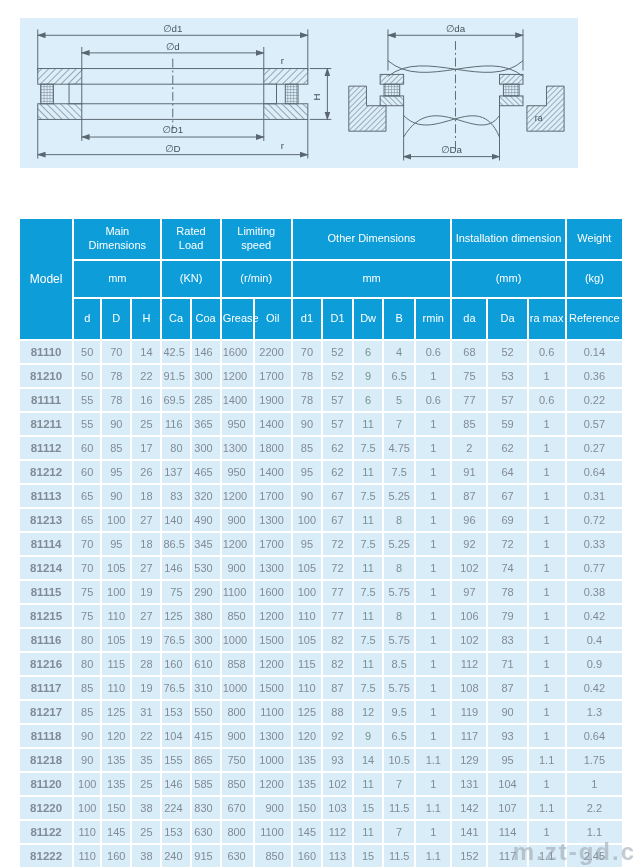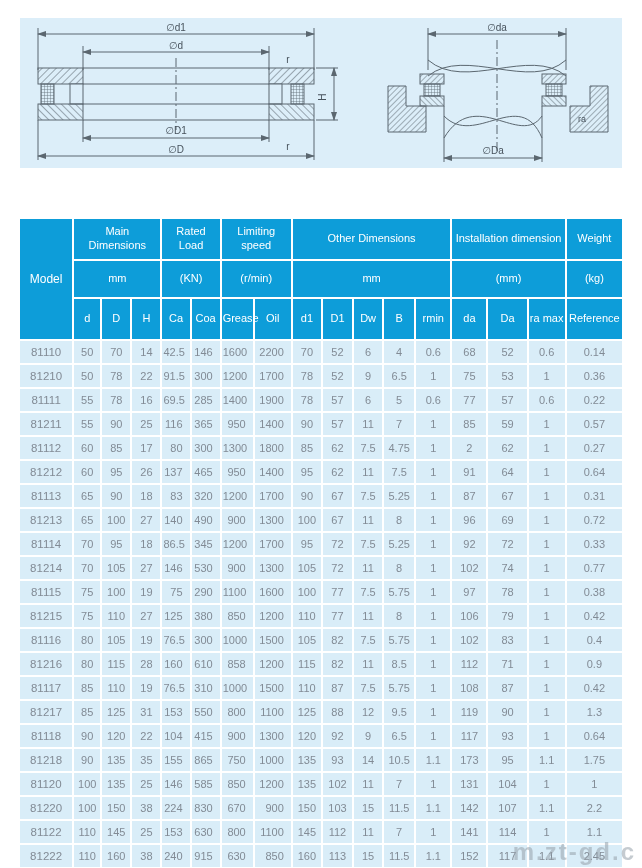--- a/index.html
+++ b/index.html
@@ -3,21 +3,21 @@
 <meta charset="utf-8">
 <style>
   html,body{margin:0;padding:0;}
   body{
     width:642px;height:868px;background:#ffffff;position:relative;
     font-family:"Liberation Sans","DejaVu Sans",sans-serif;
     -webkit-font-smoothing:antialiased;overflow:hidden;
   }
   
   .panel{
-    position:absolute;left:20px;top:18px;width:602px;height:150px;
+    position:absolute;left:20px;top:18px;width:558px;height:150px;
     background:#dceef9;display:flex;align-items:center;justify-content:space-between;
     padding:1px 6px;box-sizing:border-box;
   }
   .panel svg{display:block;}
   
   table.spec{
     position:absolute;left:18px;top:217px;width:606px;
     border-collapse:separate;border-spacing:2px;table-layout:fixed;
   }
   table.spec th{
@@ -25,21 +25,21 @@
     font-size:11px;line-height:1.25;padding:2px 1px;vertical-align:middle;text-align:center;
   }
   table.spec th.model-h{font-size:12px;margin-top:44px;}
   tr.h1 th{height:36px;}
   tr.h2 th{height:32px;}
   tr.h3 th{height:36px;}
   table.spec td{
     background:#d9edf8;color:#828b95;font-size:11px;text-align:center;
     padding:2px 1px;height:18px;white-space:nowrap;overflow:hidden;
   }
-  table.spec td:nth-child(1){font-size:11.5px;}
+  table.spec td:nth-child(1){font-size:11.5px;font-weight:bold;}
   table.spec td:nth-child(5),
   table.spec td:nth-child(6),
   table.spec td:nth-child(7),
   table.spec td:nth-child(8){text-align:right;padding-right:7px;}
   
   .watermark{
     position:absolute;right:6px;bottom:2px;font-size:24px;font-weight:bold;
     color:rgba(150,160,170,0.55);letter-spacing:2px;pointer-events:none;
   }
   text{fill:#47525c;font-family:"Liberation Sans","DejaVu Sans",sans-serif;}
@@ -550,21 +550,21 @@
         <td>35</td>
         <td>155</td>
         <td>865</td>
         <td>750</td>
         <td>1000</td>
         <td>135</td>
         <td>93</td>
         <td>14</td>
         <td>10.5</td>
         <td>1.1</td>
-        <td>173</td>
+        <td>129</td>
         <td>95</td>
         <td>1.1</td>
         <td>1.75</td>
       </tr>
       <tr>
         <td>81120</td>
         <td>100</td>
         <td>135</td>
         <td>25</td>
         <td>146</td>

